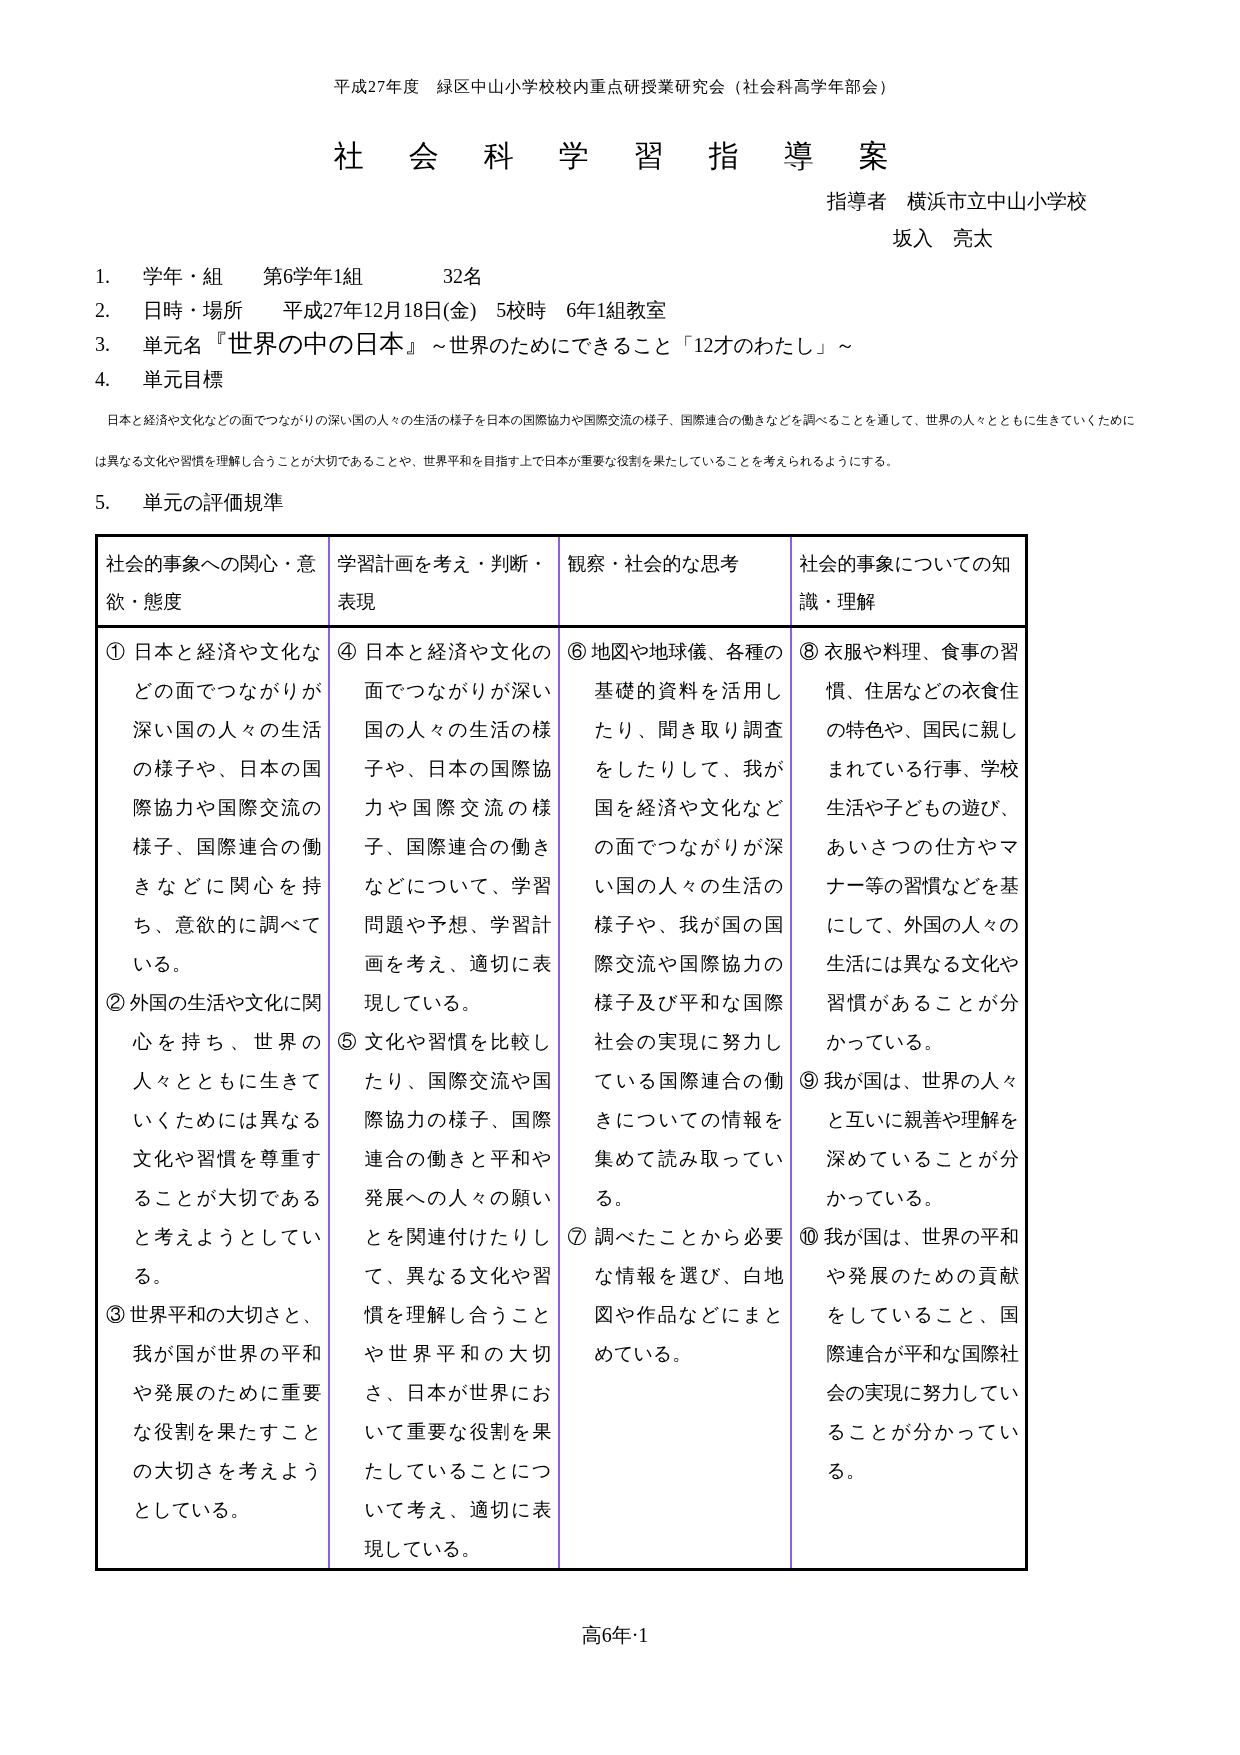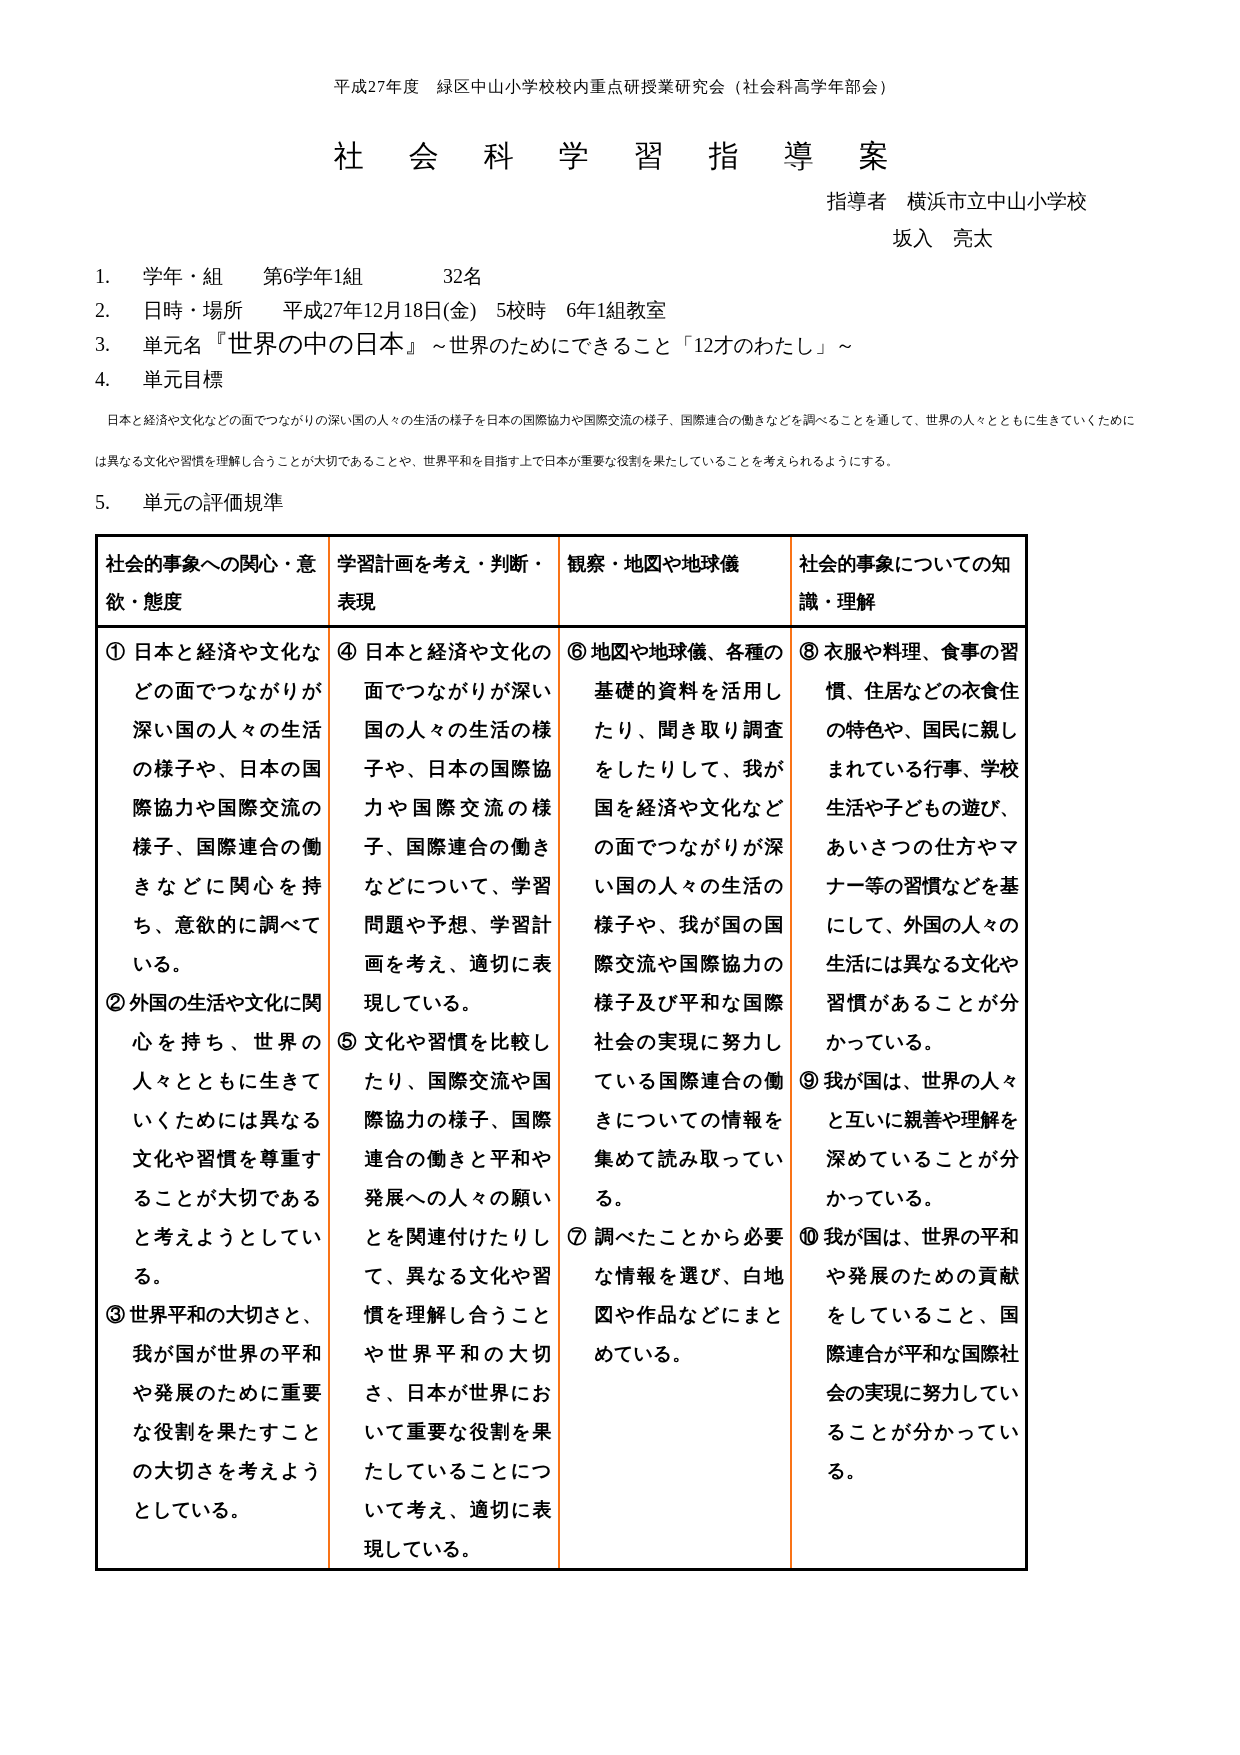--- a/index.html
+++ b/index.html
@@ -32,21 +32,21 @@
     text-align:justify;text-justify:inter-ideograph;
   }
 
   .criteria-heading-row{display:flex;font-size:20px;line-height:36px;margin-top:2px;}
 
   table.criteria-table{
     border-collapse:collapse;table-layout:fixed;width:930px;
     margin-top:14px;border:3px solid #000;
   }
   .criteria-table th,.criteria-table td{
-    border:2px solid #f97316;vertical-align:top;font-weight:bold;text-align:left;
+    border:2px solid #8b5cf6;vertical-align:top;font-weight:normal;text-align:left;
   }
   .criteria-table thead th{
     border-bottom:3px solid #000;font-size:19px;line-height:38px;
     padding:8px 8px 4px 8px;
   }
   .criteria-table tbody td{
     padding:4px 6px 0 8px;height:843px;
   }
   .c-item{
     font-size:19px;line-height:39px;
@@ -100,21 +100,21 @@
     <colgroup>
       <col style="width:232px">
         <col style="width:230px">
         <col style="width:232px">
         <col style="width:236px">
     </colgroup>
     <thead>
       <tr>
         <th>社会的事象への関心・意欲・態度</th>
         <th>学習計画を考え・判断・表現</th>
-        <th>観察・地図や地球儀</th>
+        <th>観察・社会的な思考</th>
         <th>社会的事象についての知識・理解</th>
       </tr>
     </thead>
     <tbody>
       <tr>
         <td>
           <div class="c-item">① 日本と経済や文化などの面でつながりが深い国の人々の生活の様子や、日本の国際協力や国際交流の様子、国際連合の働きなどに関心を持ち、意欲的に調べている。</div>
           <div class="c-item">② 外国の生活や文化に関心を持ち、世界の人々とともに生きていくためには異なる文化や習慣を尊重することが大切であると考えようとしている。</div>
           <div class="c-item">③ 世界平和の大切さと、我が国が世界の平和や発展のために重要な役割を果たすことの大切さを考えようとしている。</div>
         </td>
@@ -128,14 +128,15 @@
         </td>
         <td>
           <div class="c-item">⑧ 衣服や料理、食事の習慣、住居などの衣食住の特色や、国民に親しまれている行事、学校生活や子どもの遊び、あいさつの仕方やマナー等の習慣などを基にして、外国の人々の生活には異なる文化や習慣があることが分かっている。</div>
           <div class="c-item">⑨ 我が国は、世界の人々と互いに親善や理解を深めていることが分かっている。</div>
           <div class="c-item">⑩ 我が国は、世界の平和や発展のための貢献をしていること、国際連合が平和な国際社会の実現に努力していることが分かっている。</div>
         </td>
       </tr>
     </tbody>
   </table>
 
+  <div class="page-footer">高6年·1</div>
 
 </div>
 
 </body></html>

